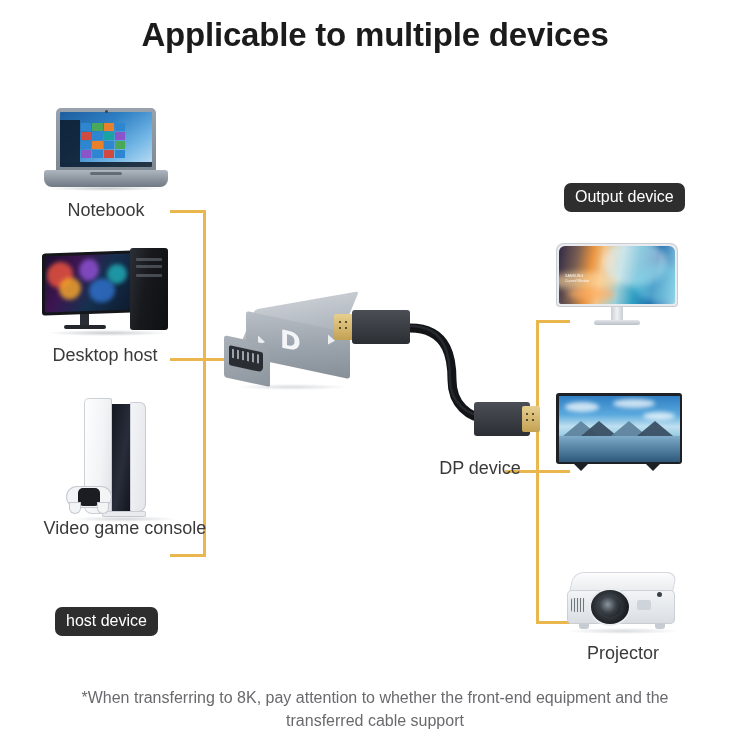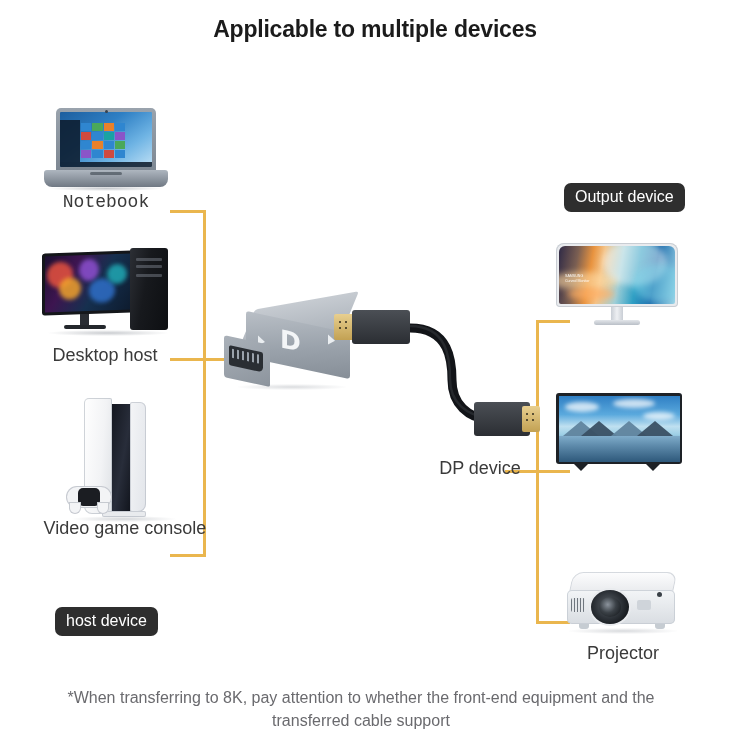--- a/index.html
+++ b/index.html
@@ -17,21 +17,21 @@
     background: #ffffff;
     overflow: hidden;
   }
 
   
   #title {
     position: absolute;
     left: 0; top: 16px;
     width: 750px;
     text-align: center;
-    font-size: 23px;
+    font-size: 33px;
     font-weight: bold;
     color: #1b1b1b;
     letter-spacing: -0.2px;
   }
   #subtitle {
     position: absolute;
     left: 0; top: 66px;
     width: 750px;
     text-align: center;
     font-size: 16.5px;
@@ -376,21 +376,21 @@
     background: #c6ccd2; border-radius: 0 0 3px 3px;
   }
   .pj-shadow {
     position: absolute; left: 6px; top: 60px; width: 108px; height: 6px;
     background: radial-gradient(ellipse at center, rgba(96,104,116,.24), rgba(255,255,255,0) 74%);
   }
 
   
   #footnote {
     position: absolute;
-    left: 41px; top: 686px; width: 640px;
+    left: 55px; top: 686px; width: 640px;
     text-align: center;
     font-size: 16px;
     line-height: 1.45;
     color: #6a6a6e;
   }
 </style>
 </head>
 <body>
 
 <div id="page">
@@ -433,21 +433,21 @@
             <div class="nb-tile r"></div>
             <div class="nb-tile"></div>
         </div>
         <div class="nb-taskbar"></div>
       </div>
     </div>
     <div class="nb-cam"></div>
     <div class="nb-base"></div>
     <div class="nb-shadow"></div>
   </div>
-  <div class="dev-label" style="left:26px; top:192px; width:160px;font-family:Liberation Mono, monospace;">Notebook</div>
+  <div class="dev-label" style="left:26px; top:200px; width:160px;">Notebook</div>
 
   <div class="art" id="desktop">
     <div class="dk-mon-frame">
       <div class="dk-mon-screen">
         <div class="dk-blob" style="left:2px;  top:6px;  width:26px; height:26px; background:#e8533f;"></div>
         <div class="dk-blob" style="left:14px; top:22px; width:22px; height:22px; background:#f0a32c;"></div>
         <div class="dk-blob" style="left:34px; top:4px;  width:20px; height:22px; background:#8e4fd0;"></div>
         <div class="dk-blob" style="left:44px; top:24px; width:26px; height:24px; background:#2f6fc8;"></div>
         <div class="dk-blob" style="left:62px; top:10px; width:20px; height:20px; background:#20a8b4;"></div>
       </div>

